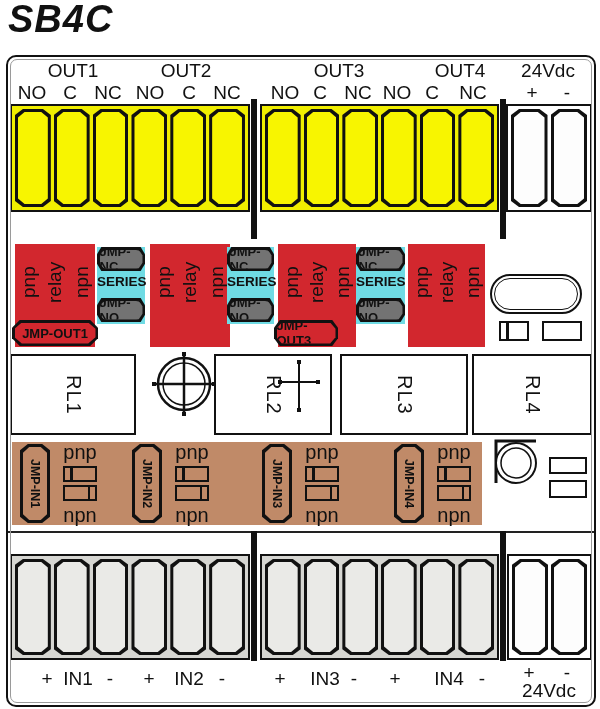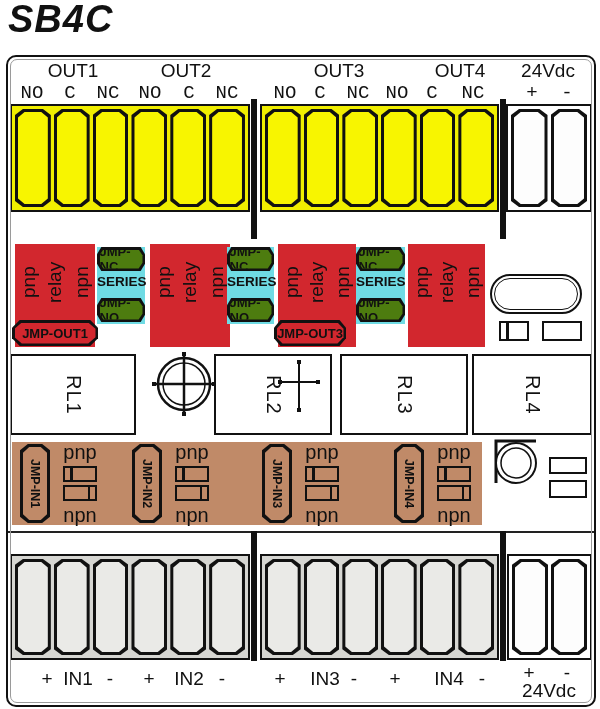--- a/index.html
+++ b/index.html
@@ -2,21 +2,21 @@
 <html><head>
 <meta charset="utf-8">
 <style>
   html,body{margin:0;padding:0;background:#fff;}
   body{font-family:"Liberation Sans", sans-serif;color:#111;}
   .stage{position:relative;width:600px;height:709px;background:#fff;overflow:hidden;}
   .title{position:absolute;left:8px;top:-2px;font-size:38px;font-weight:bold;font-style:italic;letter-spacing:1px;}
   .board{position:absolute;left:6px;top:55px;width:586px;height:648px;border:2.5px solid #111;border-radius:10px;background:#fff;}
   .board::after{content:"";position:absolute;inset:2px;border:1px solid #9a9a9a;border-radius:7px;pointer-events:none;}
   .lbl{position:absolute;transform:translateX(-50%);font-size:19px;white-space:nowrap;line-height:1.1;}
-  .lbl.small{font-size:19px;font-family:Liberation Mono, monospace;}
+  .lbl.small{font-size:19px;}
   
   .strip{position:absolute;display:flex;gap:3px;padding:3px;border:2px solid #111;box-sizing:border-box;}
   .term{position:relative;flex:1;background:#111;clip-path:polygon(22% 0,78% 0,100% 6%,100% 94%,78% 100%,22% 100%,0 94%,0 6%);}
   .term::after{content:"";position:absolute;inset:3px;background:var(--fill,#fff);clip-path:polygon(22% 0,78% 0,100% 6%,100% 94%,78% 100%,22% 100%,0 94%,0 6%);}
   .strip.yellow{background:#f0ee00;}
   .strip.yellow .term{--fill:#f8f500;}
   .strip.gray{background:#d6d6d2;}
   .strip.gray .term{--fill:#eaeae7;}
   .strip.white{background:#fff;}
   .strip.white .term{--fill:#fdfdfd;}
@@ -24,21 +24,21 @@
   .hline{position:absolute;left:0;right:0;height:2px;background:#222;}
   
   .redblock{position:absolute;background:#d2272e;}
   .vlab{position:absolute;top:2px;height:72px;width:27px;display:flex;align-items:center;justify-content:center;writing-mode:vertical-rl;transform:rotate(180deg);font-size:19px;color:#111;}
   .cyanblock{position:absolute;background:#6fdbe4;}
   .serieslbl{position:absolute;left:0;right:0;top:27px;text-align:center;font-size:13.5px;font-weight:bold;}
   
   .oct{position:absolute;background:#111;clip-path:polygon(9% 0,91% 0,100% 30%,100% 70%,91% 100%,9% 100%,0 70%,0 30%);}
   .oct>span{position:absolute;inset:2.5px;clip-path:polygon(9% 0,91% 0,100% 30%,100% 70%,91% 100%,9% 100%,0 70%,0 30%);display:flex;align-items:center;justify-content:center;font-size:13px;font-weight:bold;}
   .oct.red>span{background:#d2272e;}
-  .oct.cyan>span{background:#4d7c0f;}
+  .oct.cyan>span{background:#737373;border-radius:7px;}
   .octv{position:absolute;background:#111;clip-path:polygon(26% 0,74% 0,100% 8%,100% 92%,74% 100%,26% 100%,0 92%,0 8%);}
   .octv>span{position:absolute;inset:3px;clip-path:polygon(26% 0,74% 0,100% 8%,100% 92%,74% 100%,26% 100%,0 92%,0 8%);background:#c08a68;display:flex;align-items:center;justify-content:center;writing-mode:vertical-rl;font-size:12.5px;font-weight:bold;}
   
   .rl{position:absolute;border:2.5px solid #111;background:#fff;box-sizing:border-box;display:flex;align-items:center;justify-content:center;writing-mode:vertical-rl;font-size:20px;letter-spacing:1px;}
   
   .stadium{position:absolute;border:2.5px solid #111;border-radius:999px;box-sizing:border-box;background:#fff;}
   .stadium::before{content:"";position:absolute;inset:2px;border:1.5px solid #111;border-radius:999px;}
   .srect{position:absolute;border:2px solid #111;box-sizing:border-box;background:transparent;}
   .jr{position:absolute;border:2px solid #111;box-sizing:border-box;}
   .jr.white{background:#fff;}
@@ -148,21 +148,21 @@
         </div>
       <span class="serieslbl">SERIES</span>
       <div class="oct cyan" style="left:0;top:51px;width:49px;height:24px">
           <span>JMP-NO</span>
         </div>
     </div>
 
     <div class="oct red" style="left:4px;top:263px;width:86px;height:26px">
         <span>JMP-OUT1</span>
       </div>
-    <div class="oct red" style="left:266px;top:263px;width:72px;height:26px">
+    <div class="oct red" style="left:266px;top:263px;width:64px;height:26px">
         <span>JMP-OUT3</span>
       </div>
 
     <div class="stadium" style="left:482px;top:217px;width:92px;height:40px"></div>
     <div class="jr white line-left" style="left:491px;top:264px;width:30px;height:20px"></div>
     <div class="srect" style="left:534px;top:264px;width:40px;height:20px"></div>
 
     <div class="rl" style="left:2px;top:297px;width:126px;height:81px">
         <span>RL1</span>
       </div>

